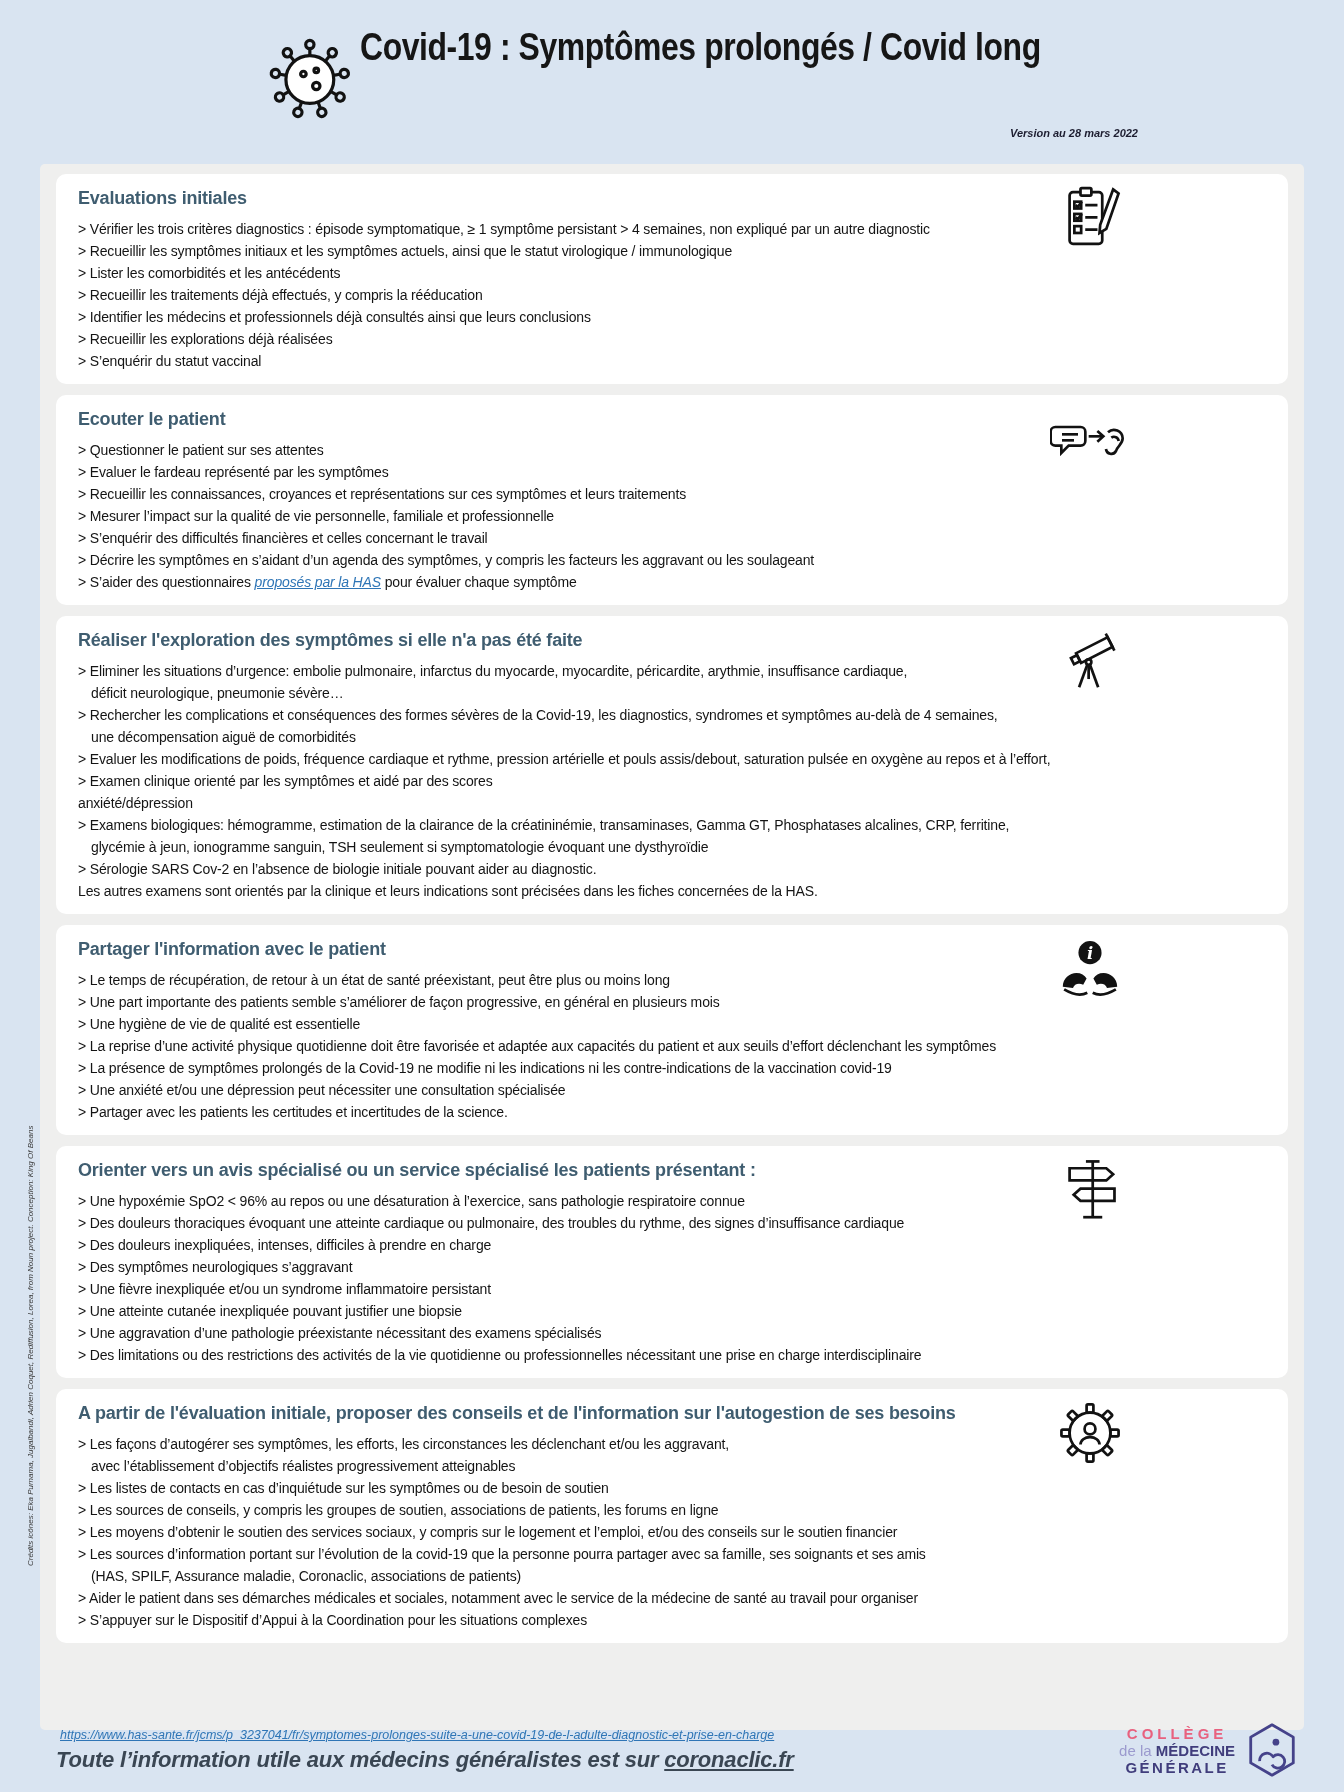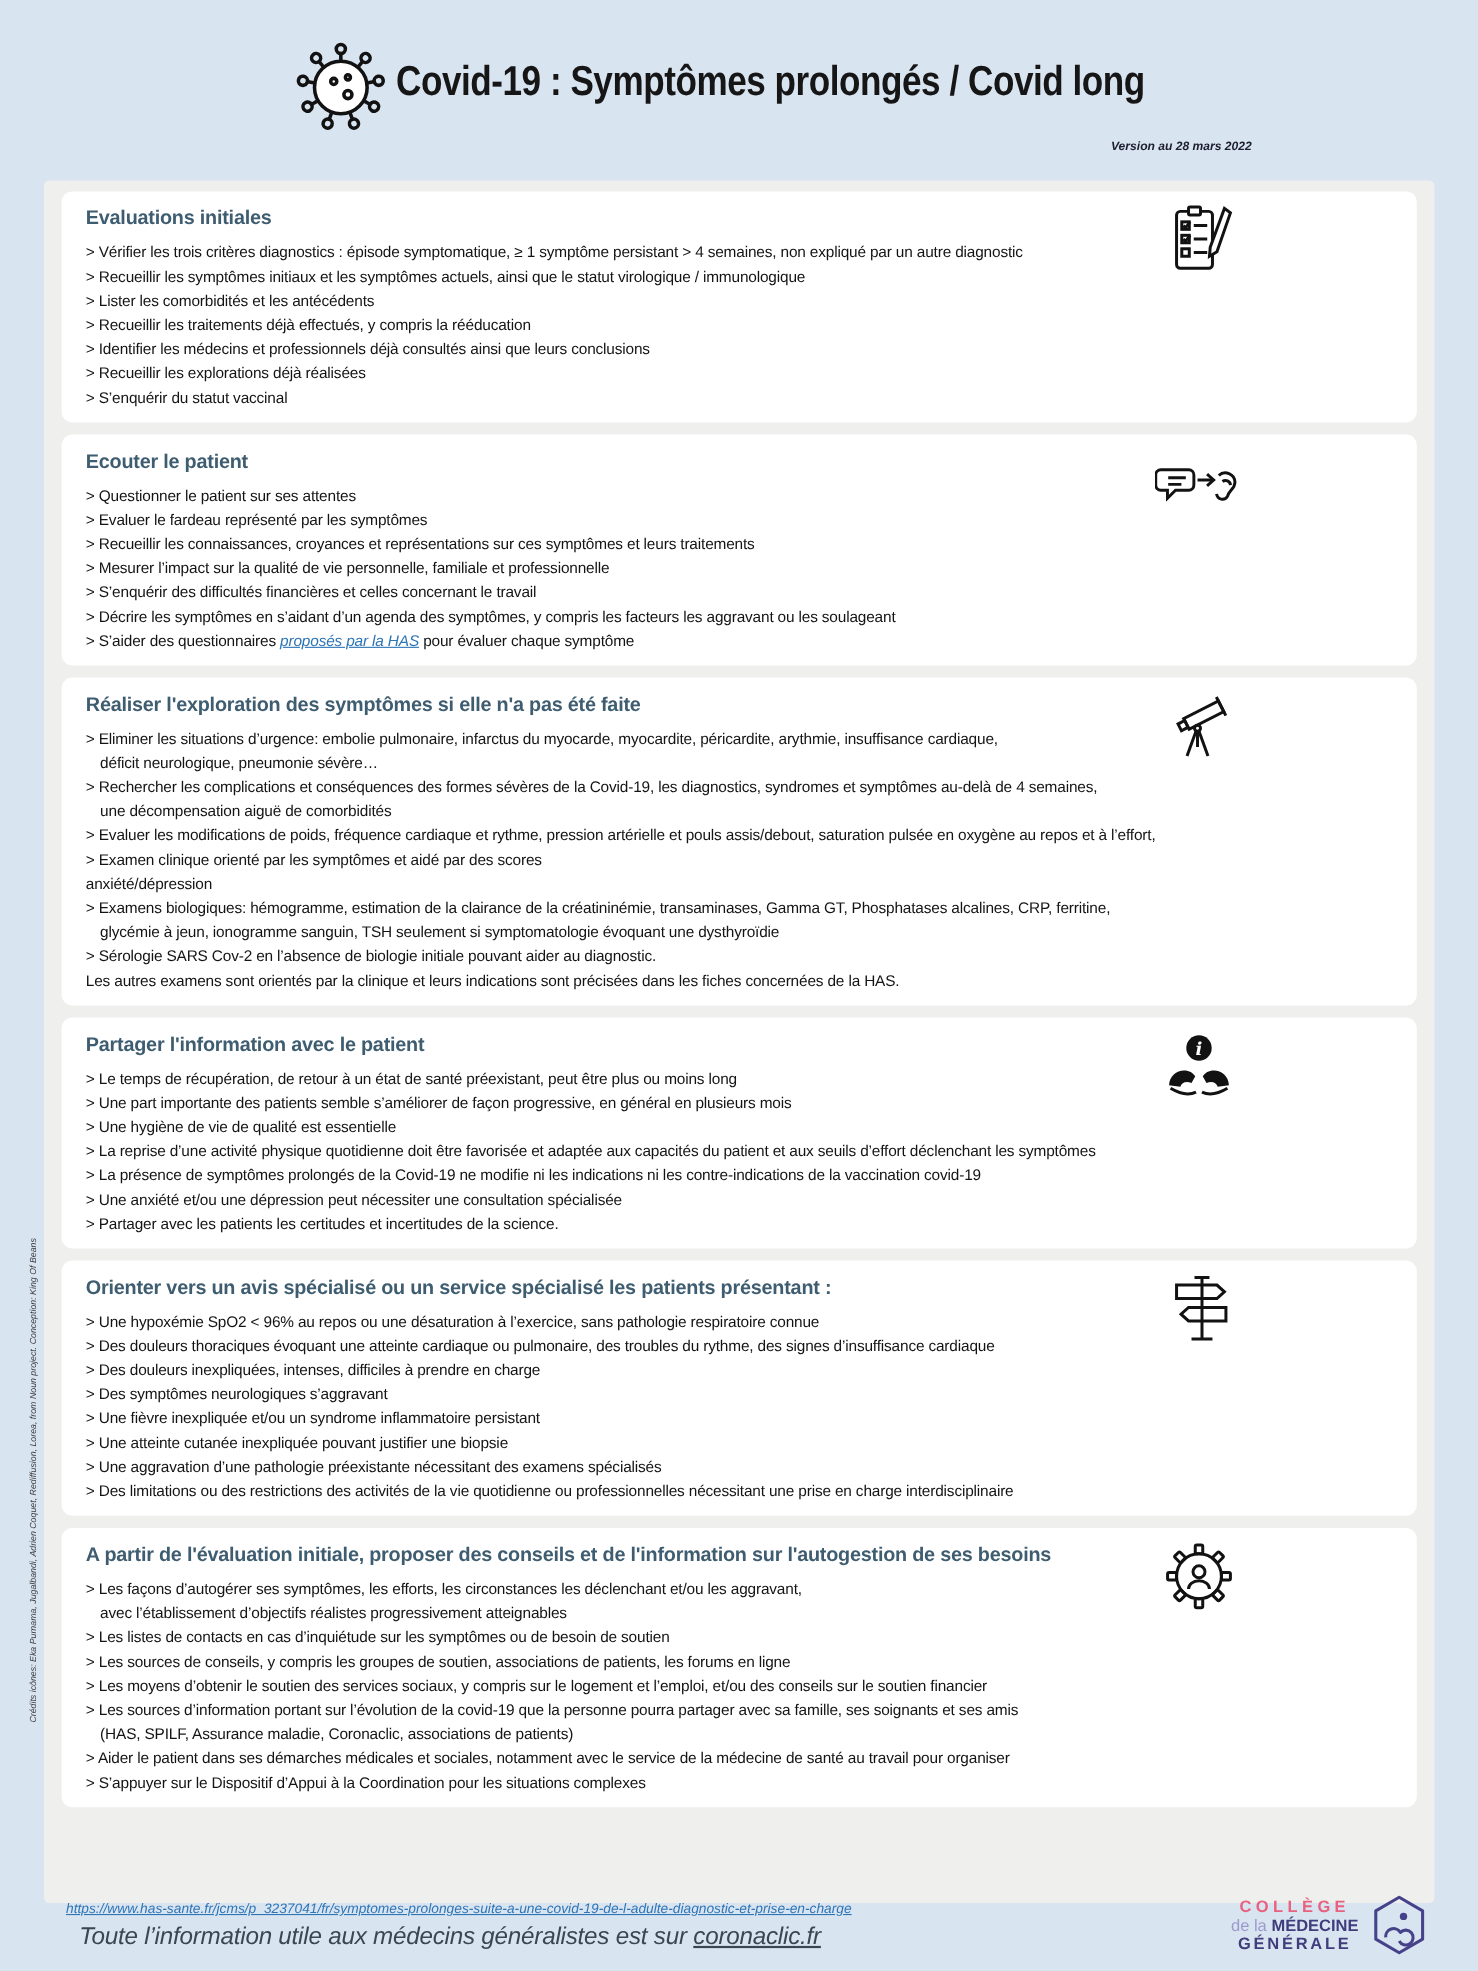--- a/index.html
+++ b/index.html
@@ -5,42 +5,42 @@
   :root{
     --page_bg:#d9e4f1; --panel_bg:#efefee; --card_bg:#ffffff;
     --heading:#3f5d70; --body_text:#141414; --link:#2e75b6; --tagline:#3a4653;
     --logo_pink:#e8617f; --logo_lavender:#9b9ace; --logo_navy:#403d7c; --icon_ink:#121212;
   }
   *{box-sizing:border-box;margin:0;padding:0}
   html,body{width:1344px;height:1792px;overflow:hidden}
   body{background:var(--page_bg);font-family:"Liberation Sans","DejaVu Sans",sans-serif;color:var(--body_text);position:relative}
 
   
-  header{position:absolute;top:26px;left:262px;display:flex;align-items:center;gap:6px}
+  header{position:absolute;top:26px;left:262px;display:flex;gap:6px}
   .virus{width:92px;height:96px;display:block}
   .virus svg{width:100%;height:100%}
   h1.title{font-size:38px;font-weight:700;color:#161616;letter-spacing:-.5px;transform:scaleX(.84);transform-origin:0 50%;white-space:nowrap}
   .version{position:absolute;top:127px;right:206px;font-size:11px;font-style:italic;font-weight:700;color:#1d1d30}
 
   
   .panel{position:absolute;left:40px;right:40px;top:164px;height:1566px;background:var(--panel_bg);border-radius:5px;
          padding:10px 16px;display:flex;flex-direction:column;gap:11px;overflow:hidden}
   .card{position:relative;background:var(--card_bg);border-radius:10px;padding:12px 180px 13px 22px;flex:0 0 auto}
   .card-title{font-size:18px;font-weight:600;color:var(--heading);letter-spacing:-.2px;margin:2px 0 10px}
   .card-icon{position:absolute;top:10px;right:158px;width:80px;height:68px;display:flex;align-items:flex-start;justify-content:center}
   .card-icon svg{width:100%;height:100%}
   .item{font-size:14px;line-height:20px;letter-spacing:-.15px;margin-top:2px;color:var(--body_text)}
   .item.b{padding-left:13px;text-indent:-13px}
   .item.ind{padding-left:13px}
   .item.plain{padding-left:0}
   .inline-link{color:var(--link);text-decoration:underline;font-style:italic}
 
   
   .src{position:absolute;left:60px;top:1728px;font-size:12.5px;font-style:italic;color:var(--link);text-decoration:underline}
-  .tagline{position:absolute;left:72px;top:1747px;font-size:22px;font-style:italic;font-weight:400;color:var(--tagline);letter-spacing:-.2px}
+  .tagline{position:absolute;left:56px;top:1747px;font-size:22px;font-style:italic;font-weight:700;color:var(--tagline);letter-spacing:-.2px}
   .tagline a{color:inherit;text-decoration:underline;font-style:italic}
   .logo{position:absolute;right:44px;top:1720px;display:flex;align-items:center;gap:9px}
   .logo-text{text-align:center;font-size:15px;line-height:17px;white-space:nowrap}
   .l1{color:var(--logo_pink);letter-spacing:4px;font-weight:600}
   .dela{color:var(--logo_lavender);font-weight:400}
   .med{color:var(--logo_navy);font-weight:700}
   .l3{letter-spacing:2.5px}
   .hex{width:56px;height:60px;display:block}
   .hex svg{width:100%;height:100%}
 

